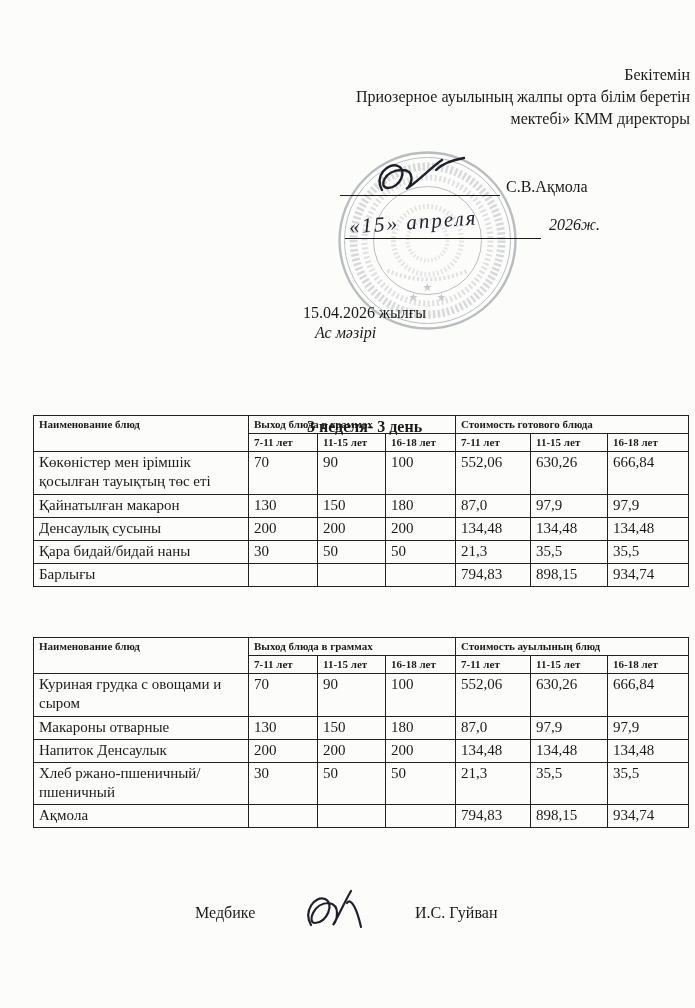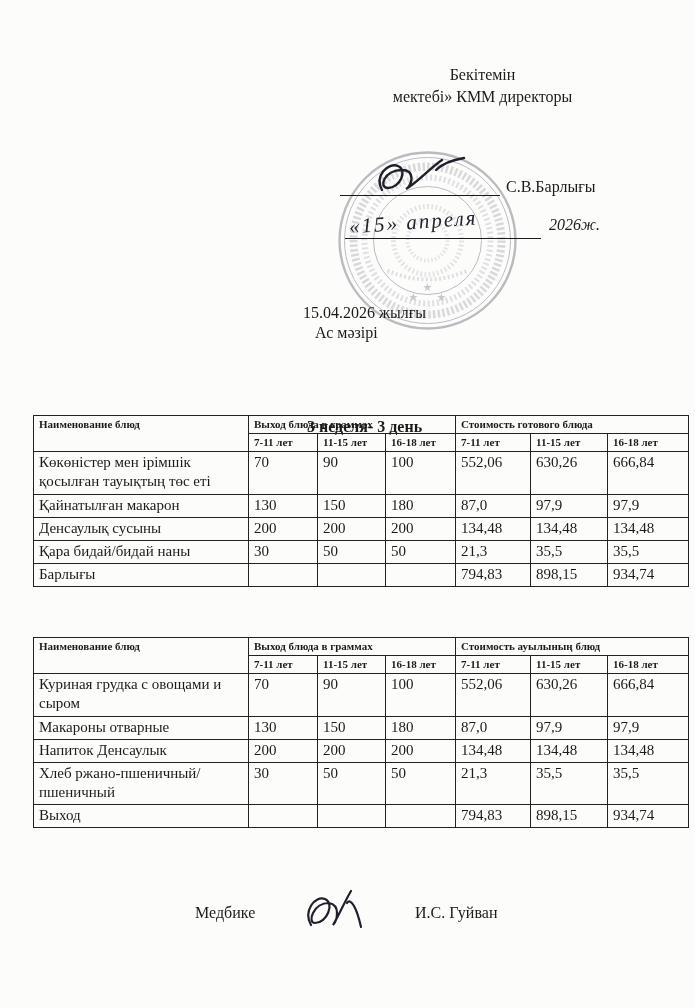--- a/index.html
+++ b/index.html
@@ -7,21 +7,21 @@
     width:695px;height:1008px;position:relative;overflow:hidden;
     background:#fcfcfb;
     font-family:"Liberation Serif", serif;
     color:#1b1b1b;
   }
   .abs{position:absolute;}
 
   
   .approval{
     left:275px;top:64px;width:415px;
-    text-align:center;font-size:16px;line-height:22px;
+    text-align:right;font-size:16px;line-height:22px;
   }
   .sign-line-row{
     left:340px;top:172px;width:270px;height:24px;
     display:flex;align-items:flex-end;font-size:16px;
   }
   .sign-underline{display:inline-block;width:160px;border-bottom:1.6px solid #1b1b1b;height:18px;}
   .director-name{margin-left:6px;}
 
   
   .stamp{left:330px;top:143px;width:195px;height:195px;pointer-events:none;}
@@ -33,21 +33,21 @@
   .date-row{left:345px;top:212px;width:270px;height:36px;font-size:16px;}
   .date-underline{position:absolute;left:0;top:26px;width:196px;border-bottom:1.6px solid #1b1b1b;}
   .hand{
     position:absolute;left:4px;top:-2px;
     font-style:italic;font-size:21px;letter-spacing:2px;
     transform:rotate(-4deg);color:#23232e;white-space:nowrap;
   }
   .year{position:absolute;left:204px;top:4px;font-style:italic;}
 
   .date-block{left:303px;top:302px;font-size:16px;line-height:22px;}
-  .menu-title{left:315px;top:324px;font-size:16px;}
+  .menu-title{left:315px;top:324px;font-size:16px;font-style:italic;}
   .week-day{left:307px;top:370px;font-size:16px;font-weight:bold;margin-top:48px;}
 
   
   table.menu-table{
     left:33px;width:655px;position:absolute;
     border-collapse:collapse;table-layout:fixed;
     font-size:15px;line-height:1.28;
   }
   table.menu-table th, table.menu-table td{
     border:1.6px solid #222;
@@ -63,20 +63,21 @@
   .footer-row{left:195px;top:893px;width:330px;height:46px;font-size:16px;text-align:right;}
   .footer-role{position:absolute;left:0;top:11px;}
   .footer-name{position:absolute;left:220px;top:11px;}
   .sig-bottom{position:absolute;left:108px;top:-6px;width:62px;height:48px;}
 </style>
 </head>
 <body>
 
 <div class="abs approval">
   <div>Бекітемін</div>
+  <div>Приозерное ауылының жалпы орта білім беретін</div>
   <div>мектебі» КММ директоры</div>
 </div>
 
 <svg class="abs stamp" viewBox="0 0 195 195">
   <g stroke="#7d838a" fill="none" opacity="0.52" transform="translate(97.5,97.5)">
     <circle r="88" stroke-width="2.4"></circle>
     <circle r="83" stroke-width="1"></circle>
     <circle r="74" stroke-width="8" stroke-dasharray="2.5 2.2" opacity="0.55"></circle>
     <circle r="63" stroke-width="6" stroke-dasharray="2 2.6" opacity="0.45"></circle>
     <circle r="54" stroke-width="1"></circle>
@@ -86,21 +87,21 @@
     <g fill="#7d838a" stroke="none" font-size="11" text-anchor="middle" opacity="0.8">
       <text x="0" y="50">★</text>
       <text x="-14" y="60">★</text>
       <text x="14" y="60">★</text>
     </g>
   </g>
 </svg>
 
 <div class="abs sign-line-row">
   <span class="sign-underline"></span>
-  <span class="director-name">С.В.Барлығы</span>
+  <span class="director-name">С.В.Ақмола</span>
 </div>
 
 <svg class="abs sig-top" viewBox="0 0 95 42">
   <path d="M10,34 C2,20 16,6 26,10 C36,14 28,32 16,32 C6,32 12,14 30,14 C44,14 40,30 34,33 C46,26 58,12 70,4 M64,14 C70,8 80,4 92,2" fill="none" stroke="#20202b" stroke-width="2.4" stroke-linecap="round"></path>
 </svg>
 
 <div class="abs date-row">
   <div class="date-underline"></div>
   <span class="hand">«15» апреля</span>
   <span class="year">2026ж.</span>
@@ -240,21 +241,21 @@
       <tr>
         <td class="name-col">Хлеб ржано-пшеничный/пшеничный</td>
         <td>30</td>
         <td>50</td>
         <td>50</td>
         <td>21,3</td>
         <td>35,5</td>
         <td>35,5</td>
       </tr>
       <tr>
-        <td class="name-col">Выход</td>
+        <td class="name-col">Ақмола</td>
         <td></td>
         <td></td>
         <td></td>
         <td>794,83</td>
         <td>898,15</td>
         <td>934,74</td>
       </tr>
     </tbody>
 </table>
 

